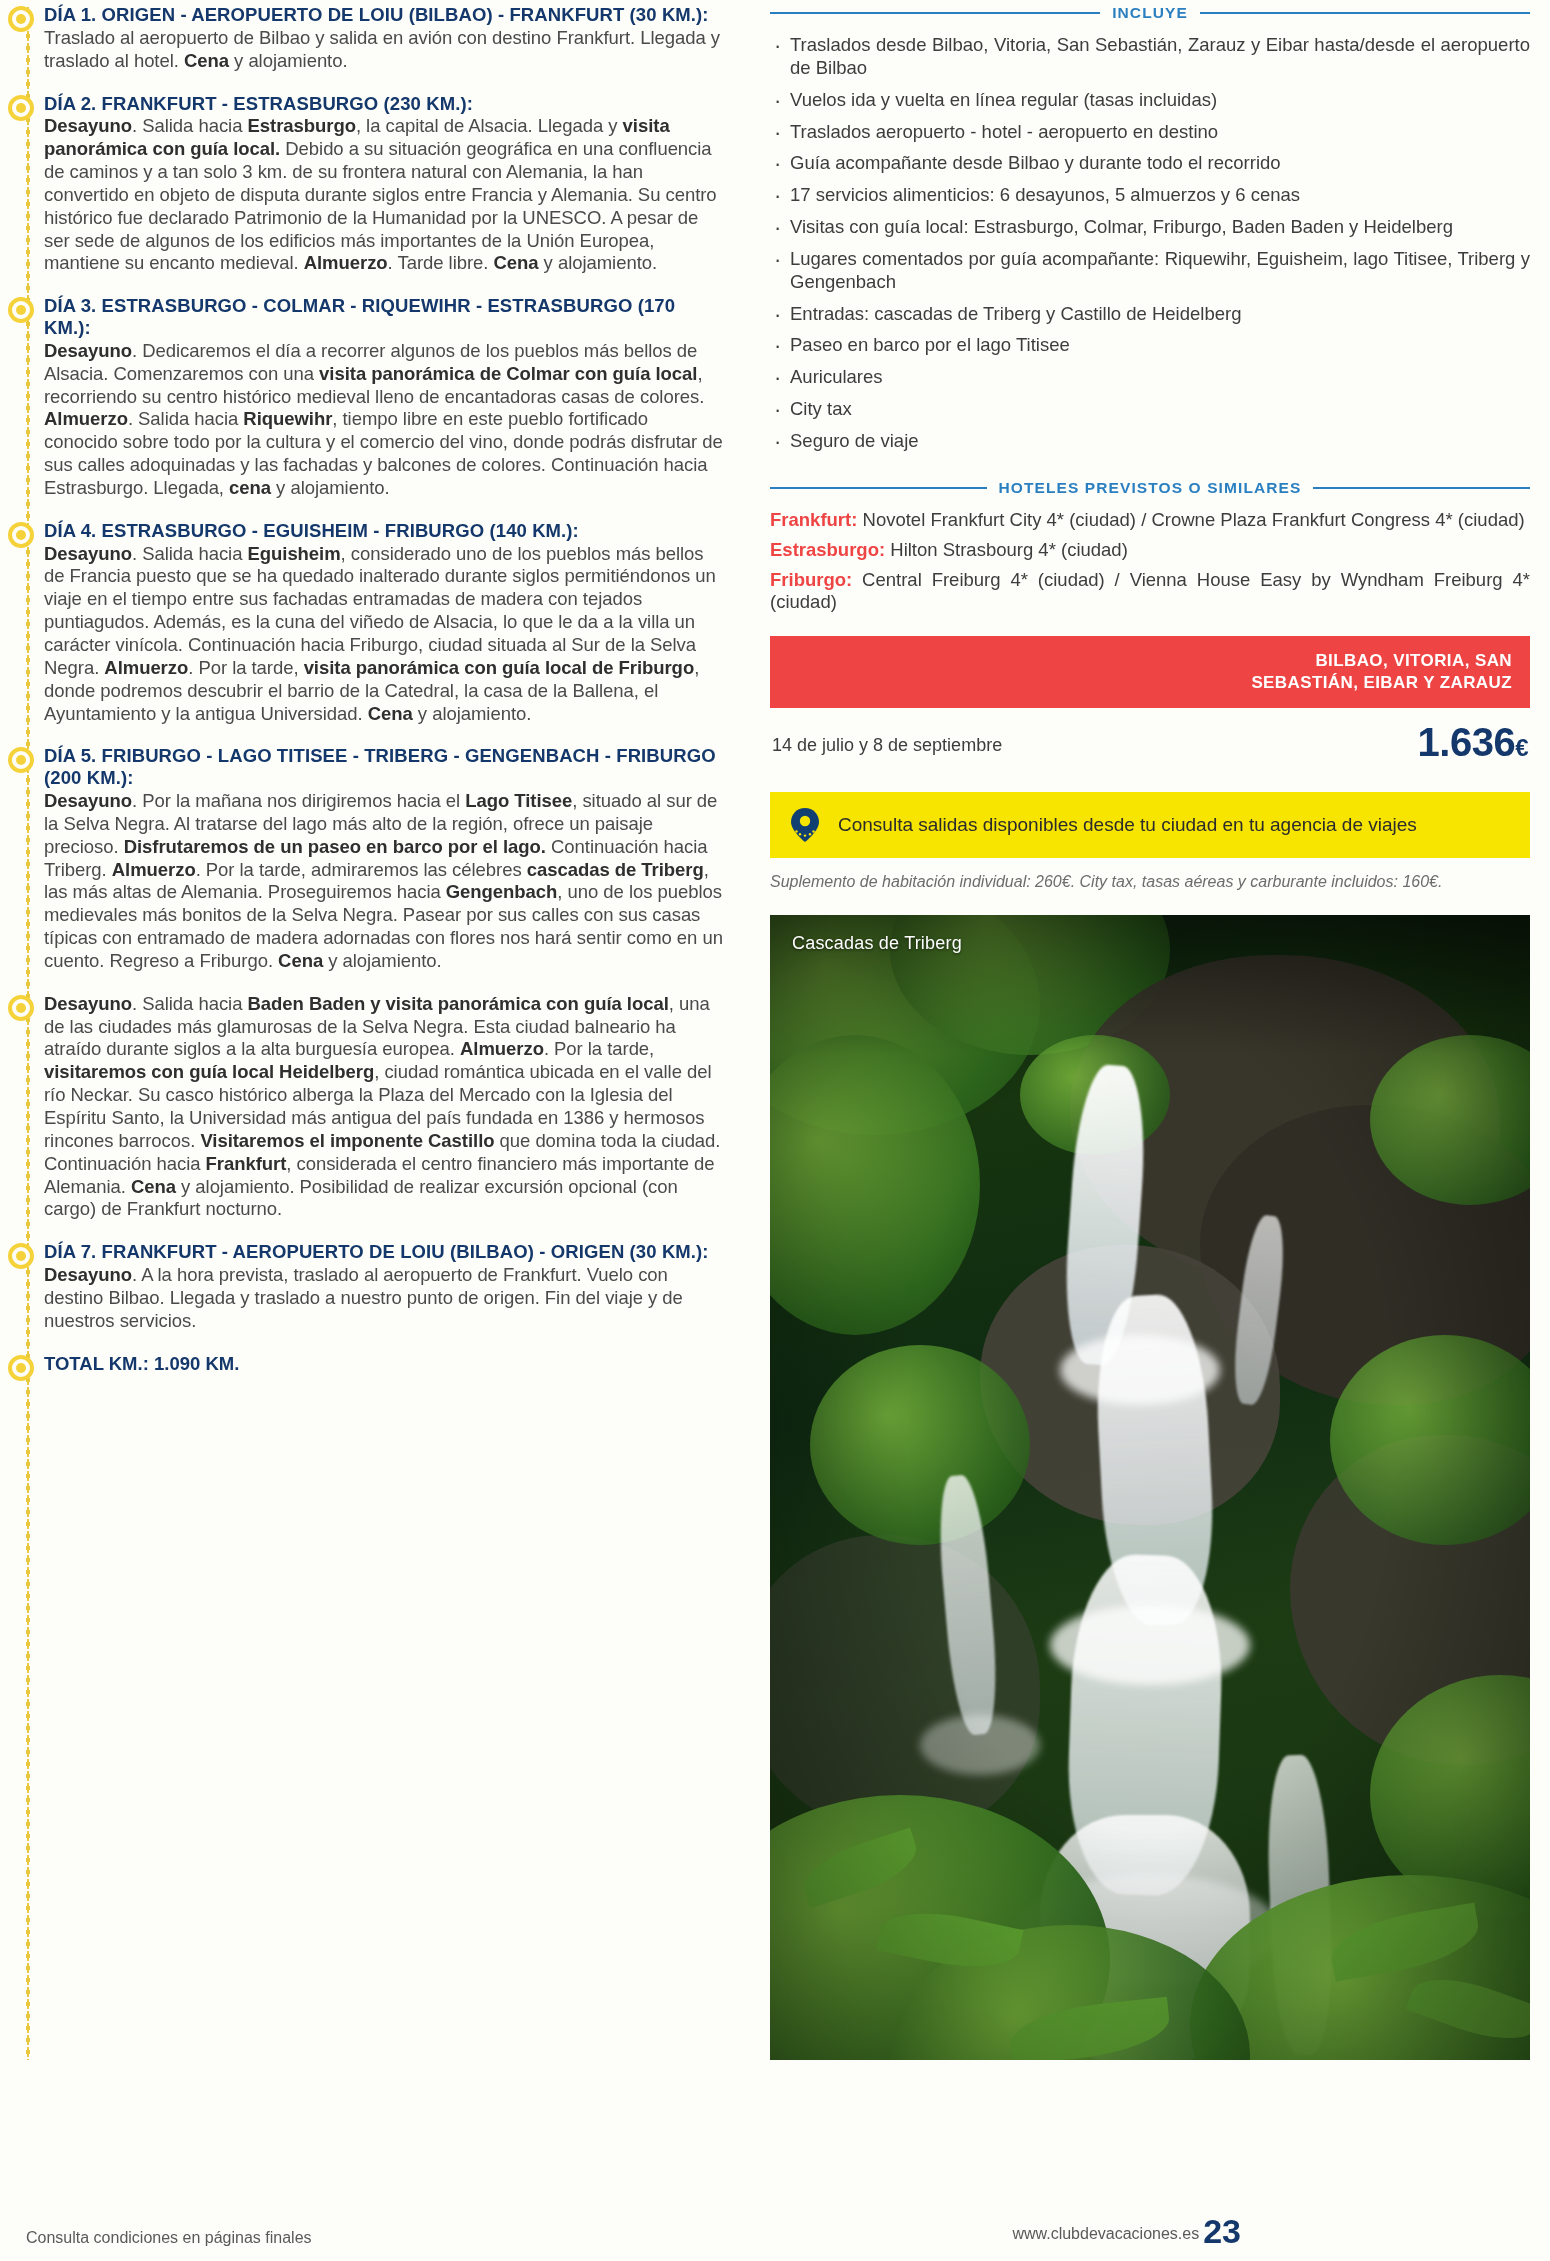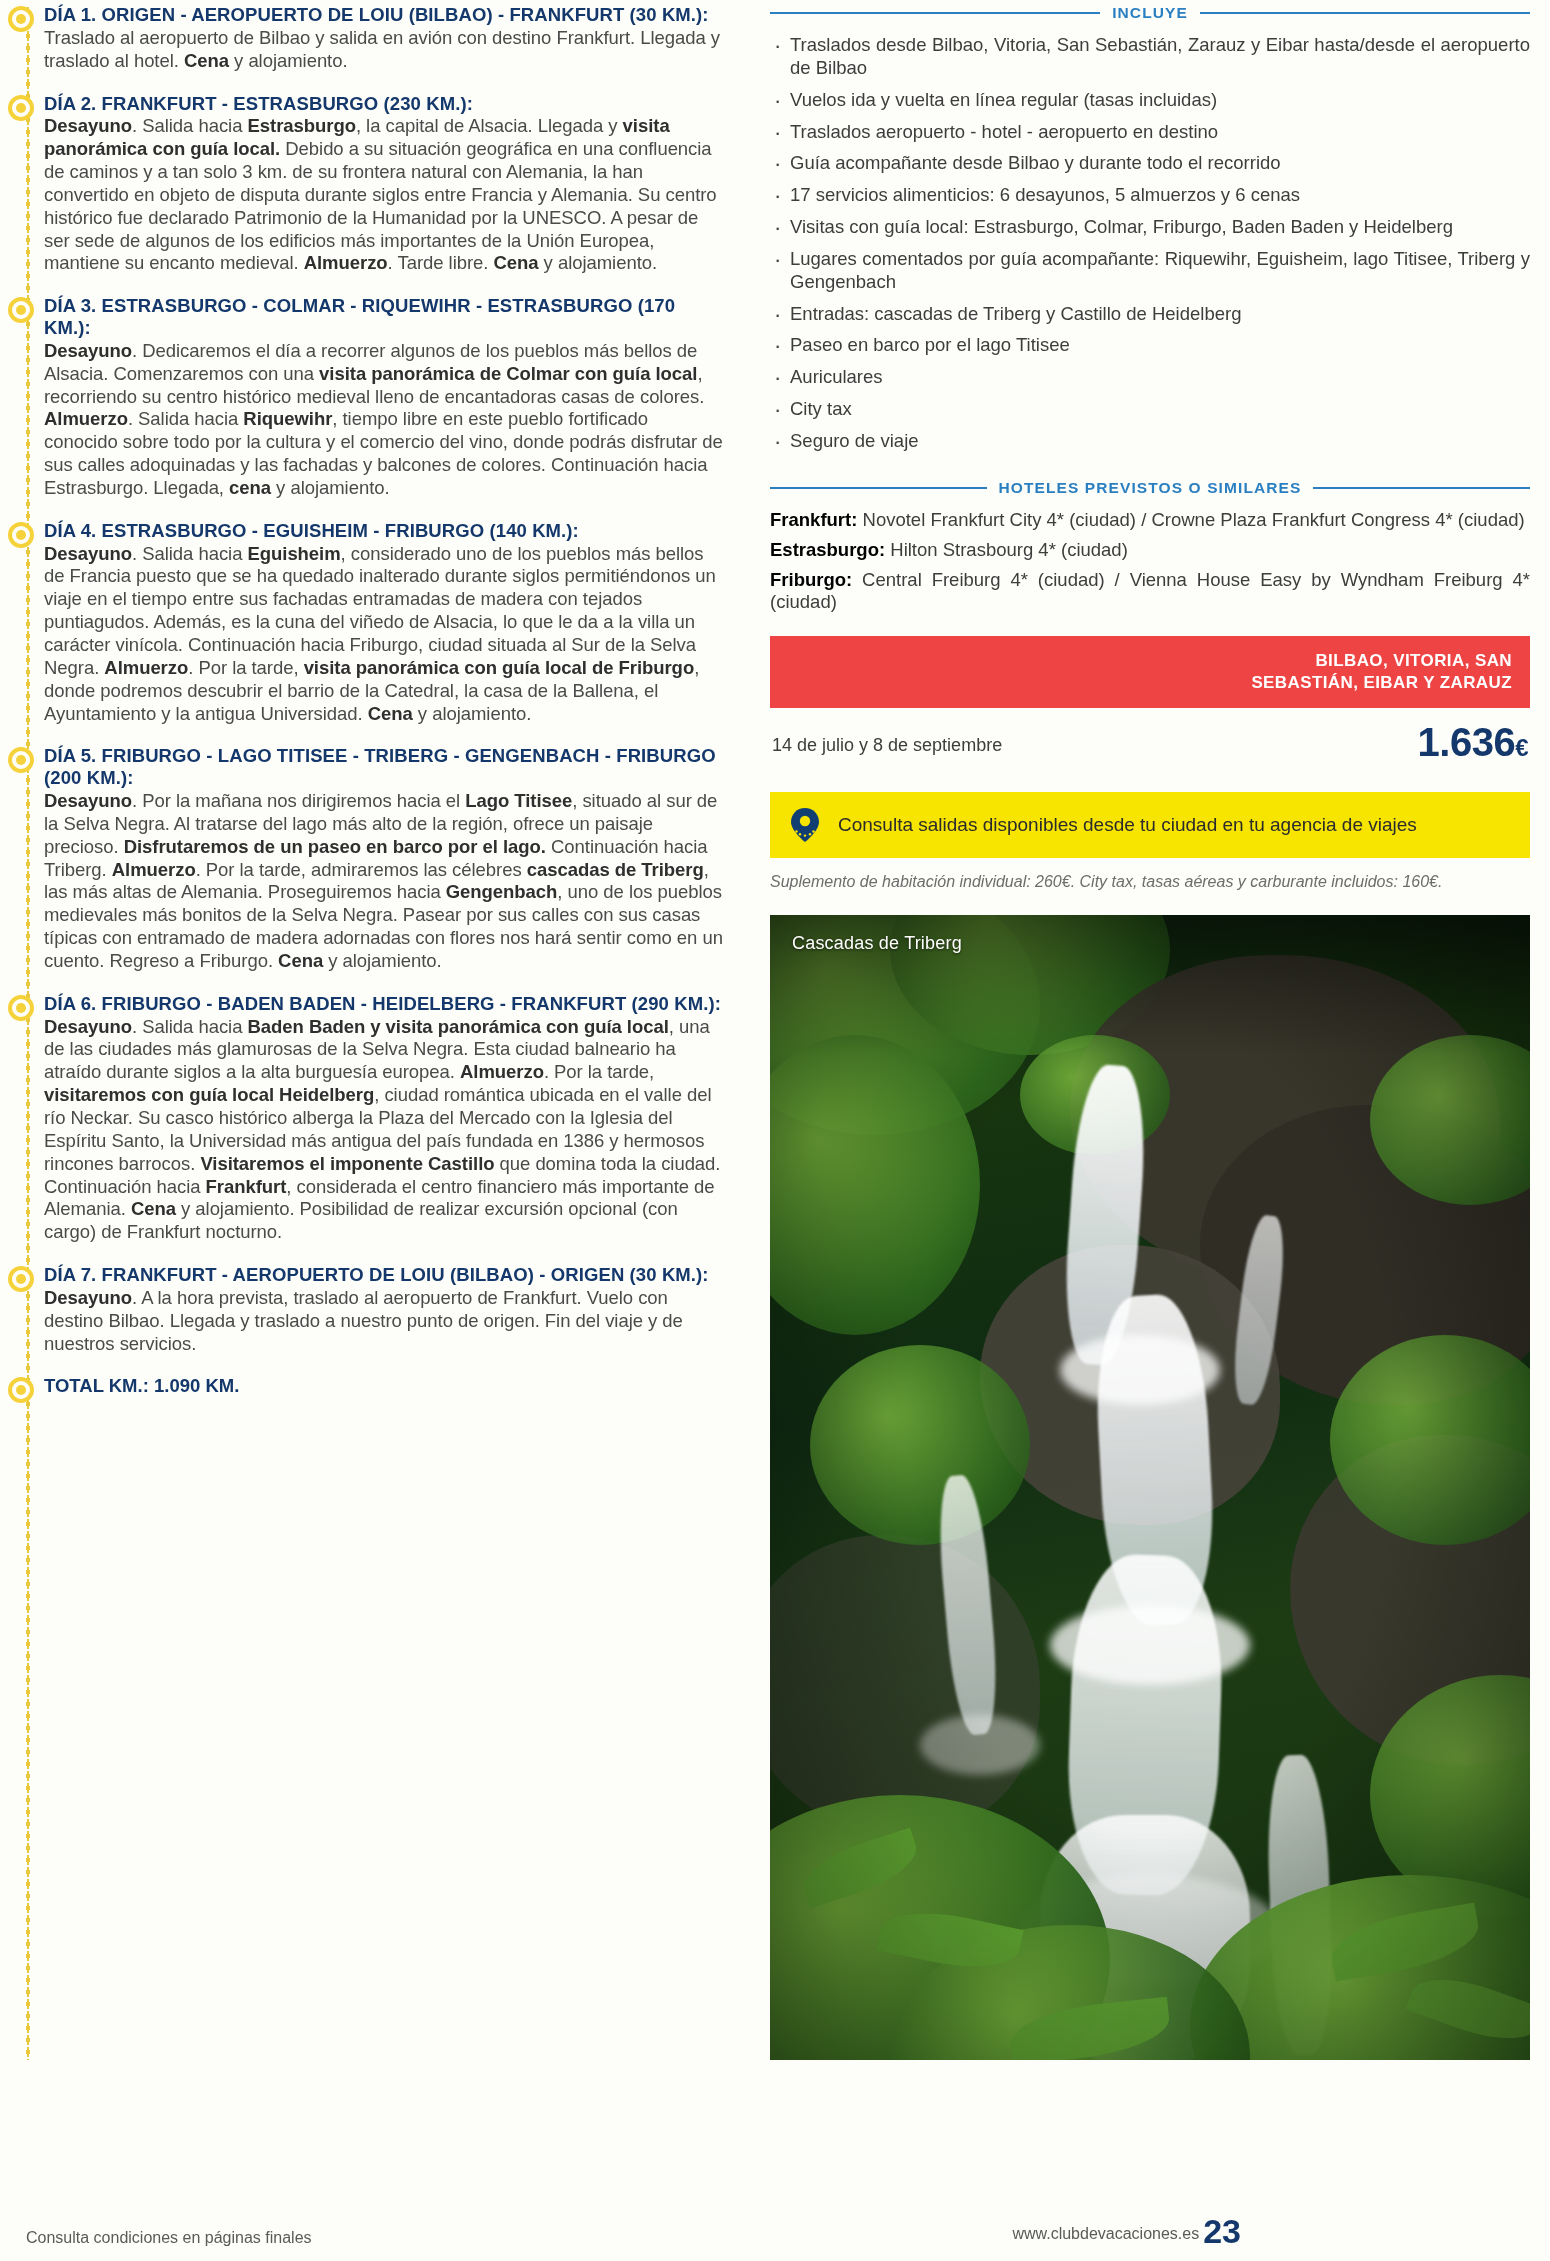--- a/index.html
+++ b/index.html
@@ -68,21 +68,21 @@
     text-align:justify; text-justify:inter-word;
   }
   ul.incl li:before {
     content:"·"; position:absolute; left:4px; top:-2px;
     font-size:22px; color:#3d3d3d;
   }
   ul.incl li:last-child { text-align:left; }
 
   .hotels { font-size:18.5px; line-height:1.235; color:#3d3d3d; text-align:justify;}
   .hotels p { margin:0 0 7px 0; }
-  .hotels b { color:#000000; }
+  .hotels b { color:#ef4444; }
 
   .price-banner {
     background:#ef4444; color:#fff; font-weight:bold;
     font-size:17px; line-height:1.28; letter-spacing:0.4px;
     text-align:right; padding:14px 18px 14px 18px; margin-top:22px;
   }
   .price-row {
     display:flex; align-items:flex-end; justify-content:space-between;
     margin-top:14px; padding:0 2px;
   }
@@ -202,21 +202,20 @@
         </div>
       <div class="day-title">DÍA 5. FRIBURGO - LAGO TITISEE - TRIBERG - GENGENBACH - FRIBURGO (200 KM.):</div>
       <div class="day-body"><b>Desayuno</b>. Por la mañana nos dirigiremos hacia el <b>Lago Titisee</b>, situado al sur de la Selva Negra. Al tratarse del lago más alto de la región, ofrece un paisaje precioso. <b>Disfrutaremos de un paseo en barco por el lago.</b> Continuación hacia Triberg. <b>Almuerzo</b>. Por la tarde, admiraremos las célebres <b>cascadas de Triberg</b>, las más altas de Alemania. Proseguiremos hacia <b>Gengenbach</b>, uno de los pueblos medievales más bonitos de la Selva Negra. Pasear por sus calles con sus casas típicas con entramado de madera adornadas con flores nos hará sentir como en un cuento. Regreso a Friburgo. <b>Cena</b> y alojamiento.</div>
     </div>
 
     <div class="day">
       <div class="day-marker">
           <span class="ring"></span>
           <span class="dot"></span>
         </div>
-      <div class="day-title">DÍA 6. FRIBURGO - BADEN BADEN - HEIDELBERG - FRANKFURT (290 KM.):</div>
       <div class="day-body"><b>Desayuno</b>. Salida hacia <b>Baden Baden y visita panorámica con guía local</b>, una de las ciudades más glamurosas de la Selva Negra. Esta ciudad balneario ha atraído durante siglos a la alta burguesía europea. <b>Almuerzo</b>. Por la tarde, <b>visitaremos con guía local Heidelberg</b>, ciudad romántica ubicada en el valle del río Neckar. Su casco histórico alberga la Plaza del Mercado con la Iglesia del Espíritu Santo, la Universidad más antigua del país fundada en 1386 y hermosos rincones barrocos. <b>Visitaremos el imponente Castillo</b> que domina toda la ciudad. Continuación hacia <b>Frankfurt</b>, considerada el centro financiero más importante de Alemania. <b>Cena</b> y alojamiento. Posibilidad de realizar excursión opcional (con cargo) de Frankfurt nocturno.</div>
     </div>
 
     <div class="day">
       <div class="day-marker">
           <span class="ring"></span>
           <span class="dot"></span>
         </div>
       <div class="day-title">DÍA 7. FRANKFURT - AEROPUERTO DE LOIU (BILBAO) - ORIGEN (30 KM.):</div>
       <div class="day-body"><b>Desayuno</b>. A la hora prevista, traslado al aeropuerto de Frankfurt. Vuelo con destino Bilbao. Llegada y traslado a nuestro punto de origen. Fin del viaje y de nuestros servicios.</div>

